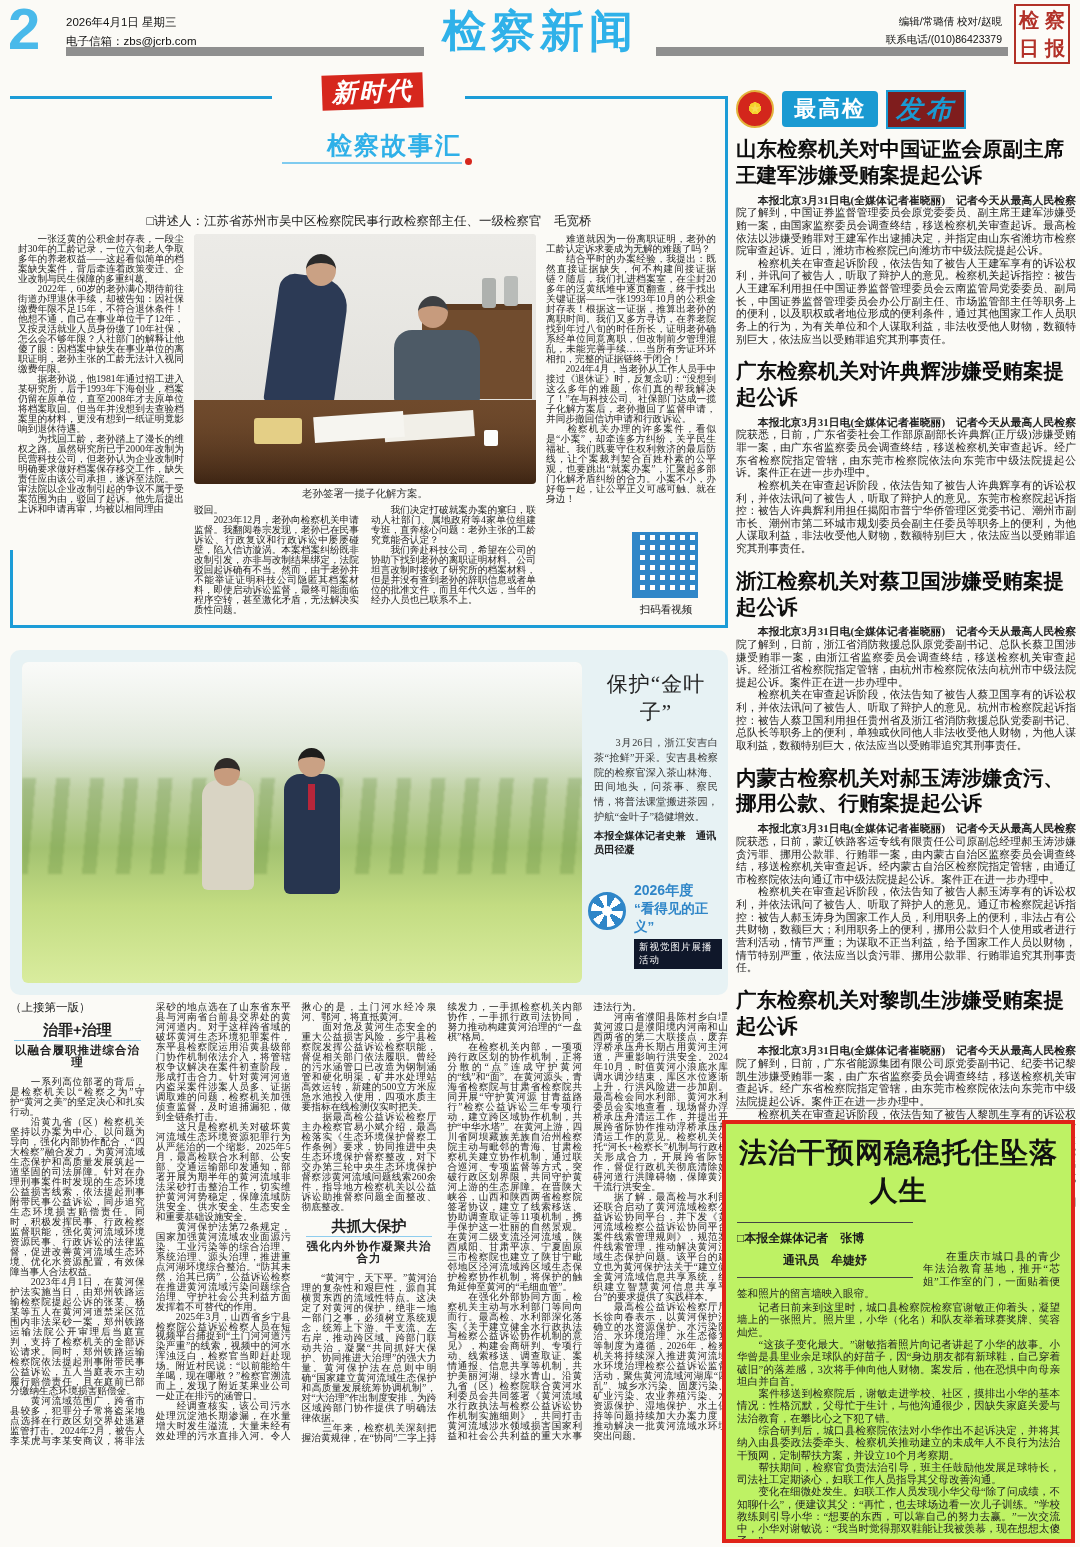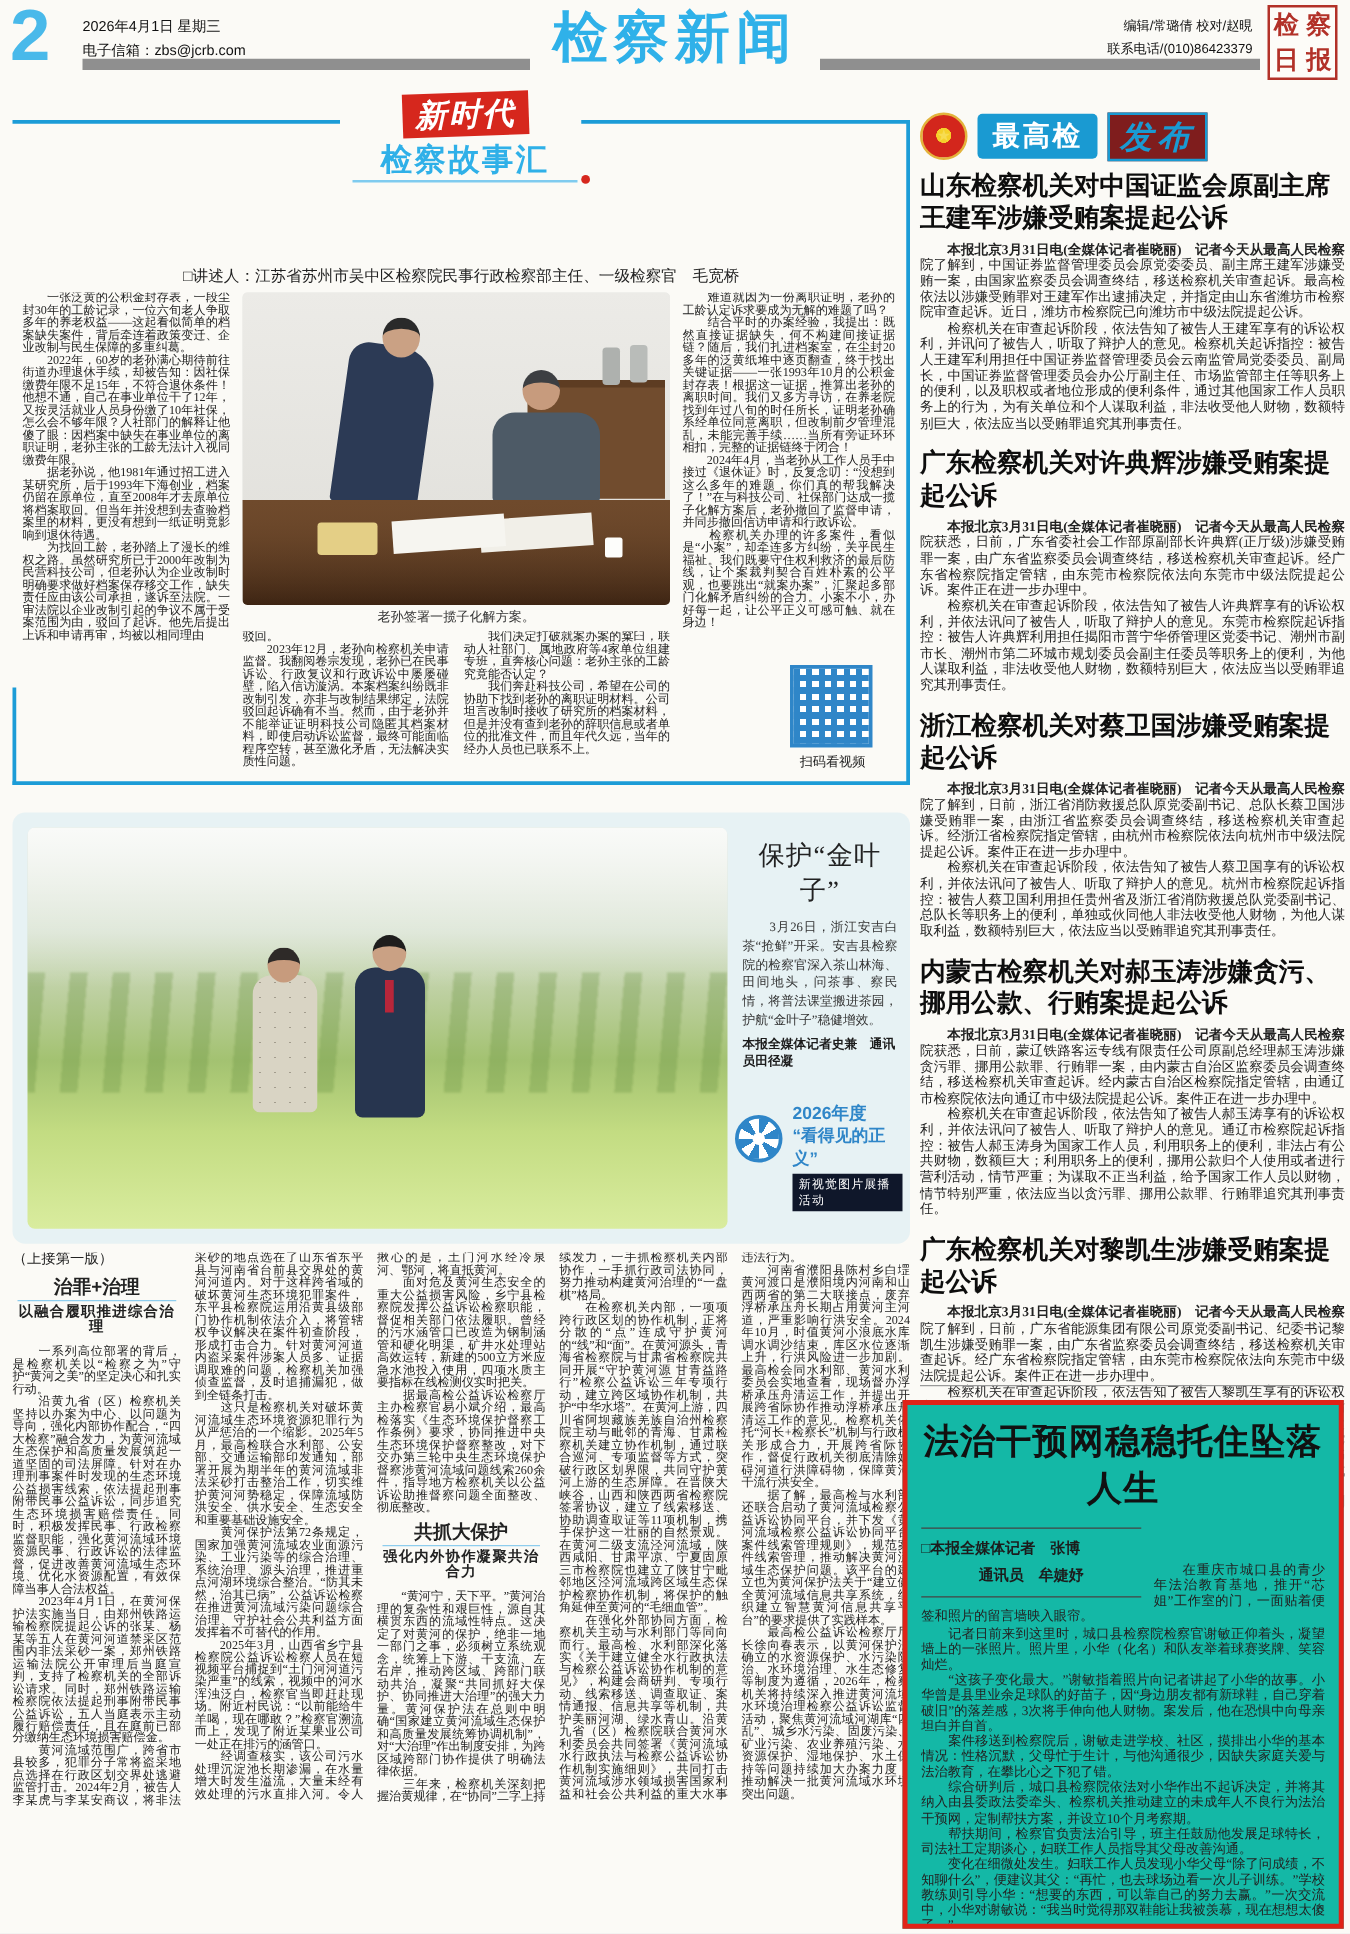--- a/index.html
+++ b/index.html
@@ -27,22 +27,22 @@
   .story { position:absolute; left:10px; top:82px; width:718px; height:550px; }
   .bline { position:absolute; background:#1c9cd7; }
   .story .tl { left:0; top:14px; width:262px; height:3px; }
   .story .tr { left:455px; top:14px; width:263px; height:3px; }
   .story .rv { left:715px; top:14px; width:3px; height:532px; }
   .story .bm { left:0; top:543px; width:718px; height:3px; }
   .story .lv { left:0; top:468px; width:3px; height:78px; }
   .badge { position:absolute; left:272px; top:-8px; width:180px; text-align:center; }
   .badge-red { display:inline-block; background:#d6271d; color:#fff; font-weight:bold;
     font-style:italic; font-size:25px; padding:1px 10px; transform:rotate(-2deg); letter-spacing:2px; }
-  .badge-blue { margin-top:2px; color:#2fb0e8; font-weight:bold; font-size:25px; letter-spacing:2px;
-    font-family:Liberation Sans, sans-serif; border-bottom:2px solid #7fcbef; position:relative; }
+  .badge-blue { margin-top:20px; color:#2fb0e8; font-weight:bold; font-size:25px; letter-spacing:2px;
+    font-family:Liberation Sans, sans-serif; border-bottom:2px solid #7fcbef; position:relative;text-align:right; }
   .badge-blue::after { content:""; position:absolute; right:-10px; bottom:-3px; width:7px; height:7px;
     border-radius:50%; background:#d6271d; }
   .story-headline { position:absolute; left:0; top:64px; width:100%; text-align:center;
     font-size:51px; font-weight:900; letter-spacing:3px; color:#111; }
   .story-byline { position:absolute; left:0; top:131px; width:100%; text-align:center;
     font-size:12.5px; color:#222; }
   .coltext { font-size:9.7px; line-height:1.03; text-align:justify; white-space:pre-line;
     color:#222; overflow:hidden; }
   .story .c1 { position:absolute; left:8px; top:152px; width:166px; height:388px; }
   .story .midwrap { position:absolute; left:184px; top:152px; width:342px; height:388px; }
@@ -135,21 +135,21 @@
   .rel-r { color:#1a9ad2; border:2px solid #1a9ad2; background:#7f1d1d; font-weight:900; font-size:26px;
     padding:0px 8px; letter-spacing:4px; font-style:italic; }
   .rel-art { margin-bottom:13px; }
   .rel-head { font-family:"Liberation Sans",sans-serif; font-weight:bold; font-size:20.5px;
     line-height:1.26; color:#0d0d0d; margin-bottom:6px; }
   .rel-body { font-size:10.8px; line-height:1.17; text-align:justify; white-space:pre-line; color:#222; }
   .rel-body::first-line { font-weight:bold; }
   .pre-red-rule { position:absolute; left:736px; top:1108px; width:338px; height:1px; background:#9a9a9a; }
   
   .redbox { position:absolute; left:722px; top:1120px; width:353px; height:423px;
-    border:4px solid #e02318; background:#14b8a6; padding:8px 11px; overflow:hidden; }
+    border:4px solid #e02318; background:#bef264; padding:8px 11px; overflow:hidden; }
   .red-head { text-align:center; font-size:28px; font-weight:900; letter-spacing:1px; color:#111;
     margin:2px 0 9px; }
   .red-byline { float:left; width:176px; margin:3px 10px 4px 0; padding:5px 0 6px;
     border-top:1.5px solid #444; border-bottom:1.5px solid #444; font-size:12px; font-weight:bold;
     line-height:1.8; }
   .red-byline .l2 { padding-left:46px; }
   .red-lead { font-size:10.6px; line-height:1.16; text-align:justify; white-space:pre-line; color:#222;margin-top:41px; }
   .red-body { clear:none; font-size:10.6px; line-height:1.16; text-align:justify; white-space:pre-line;
     color:#222; margin-top:2px; }
 </style>

